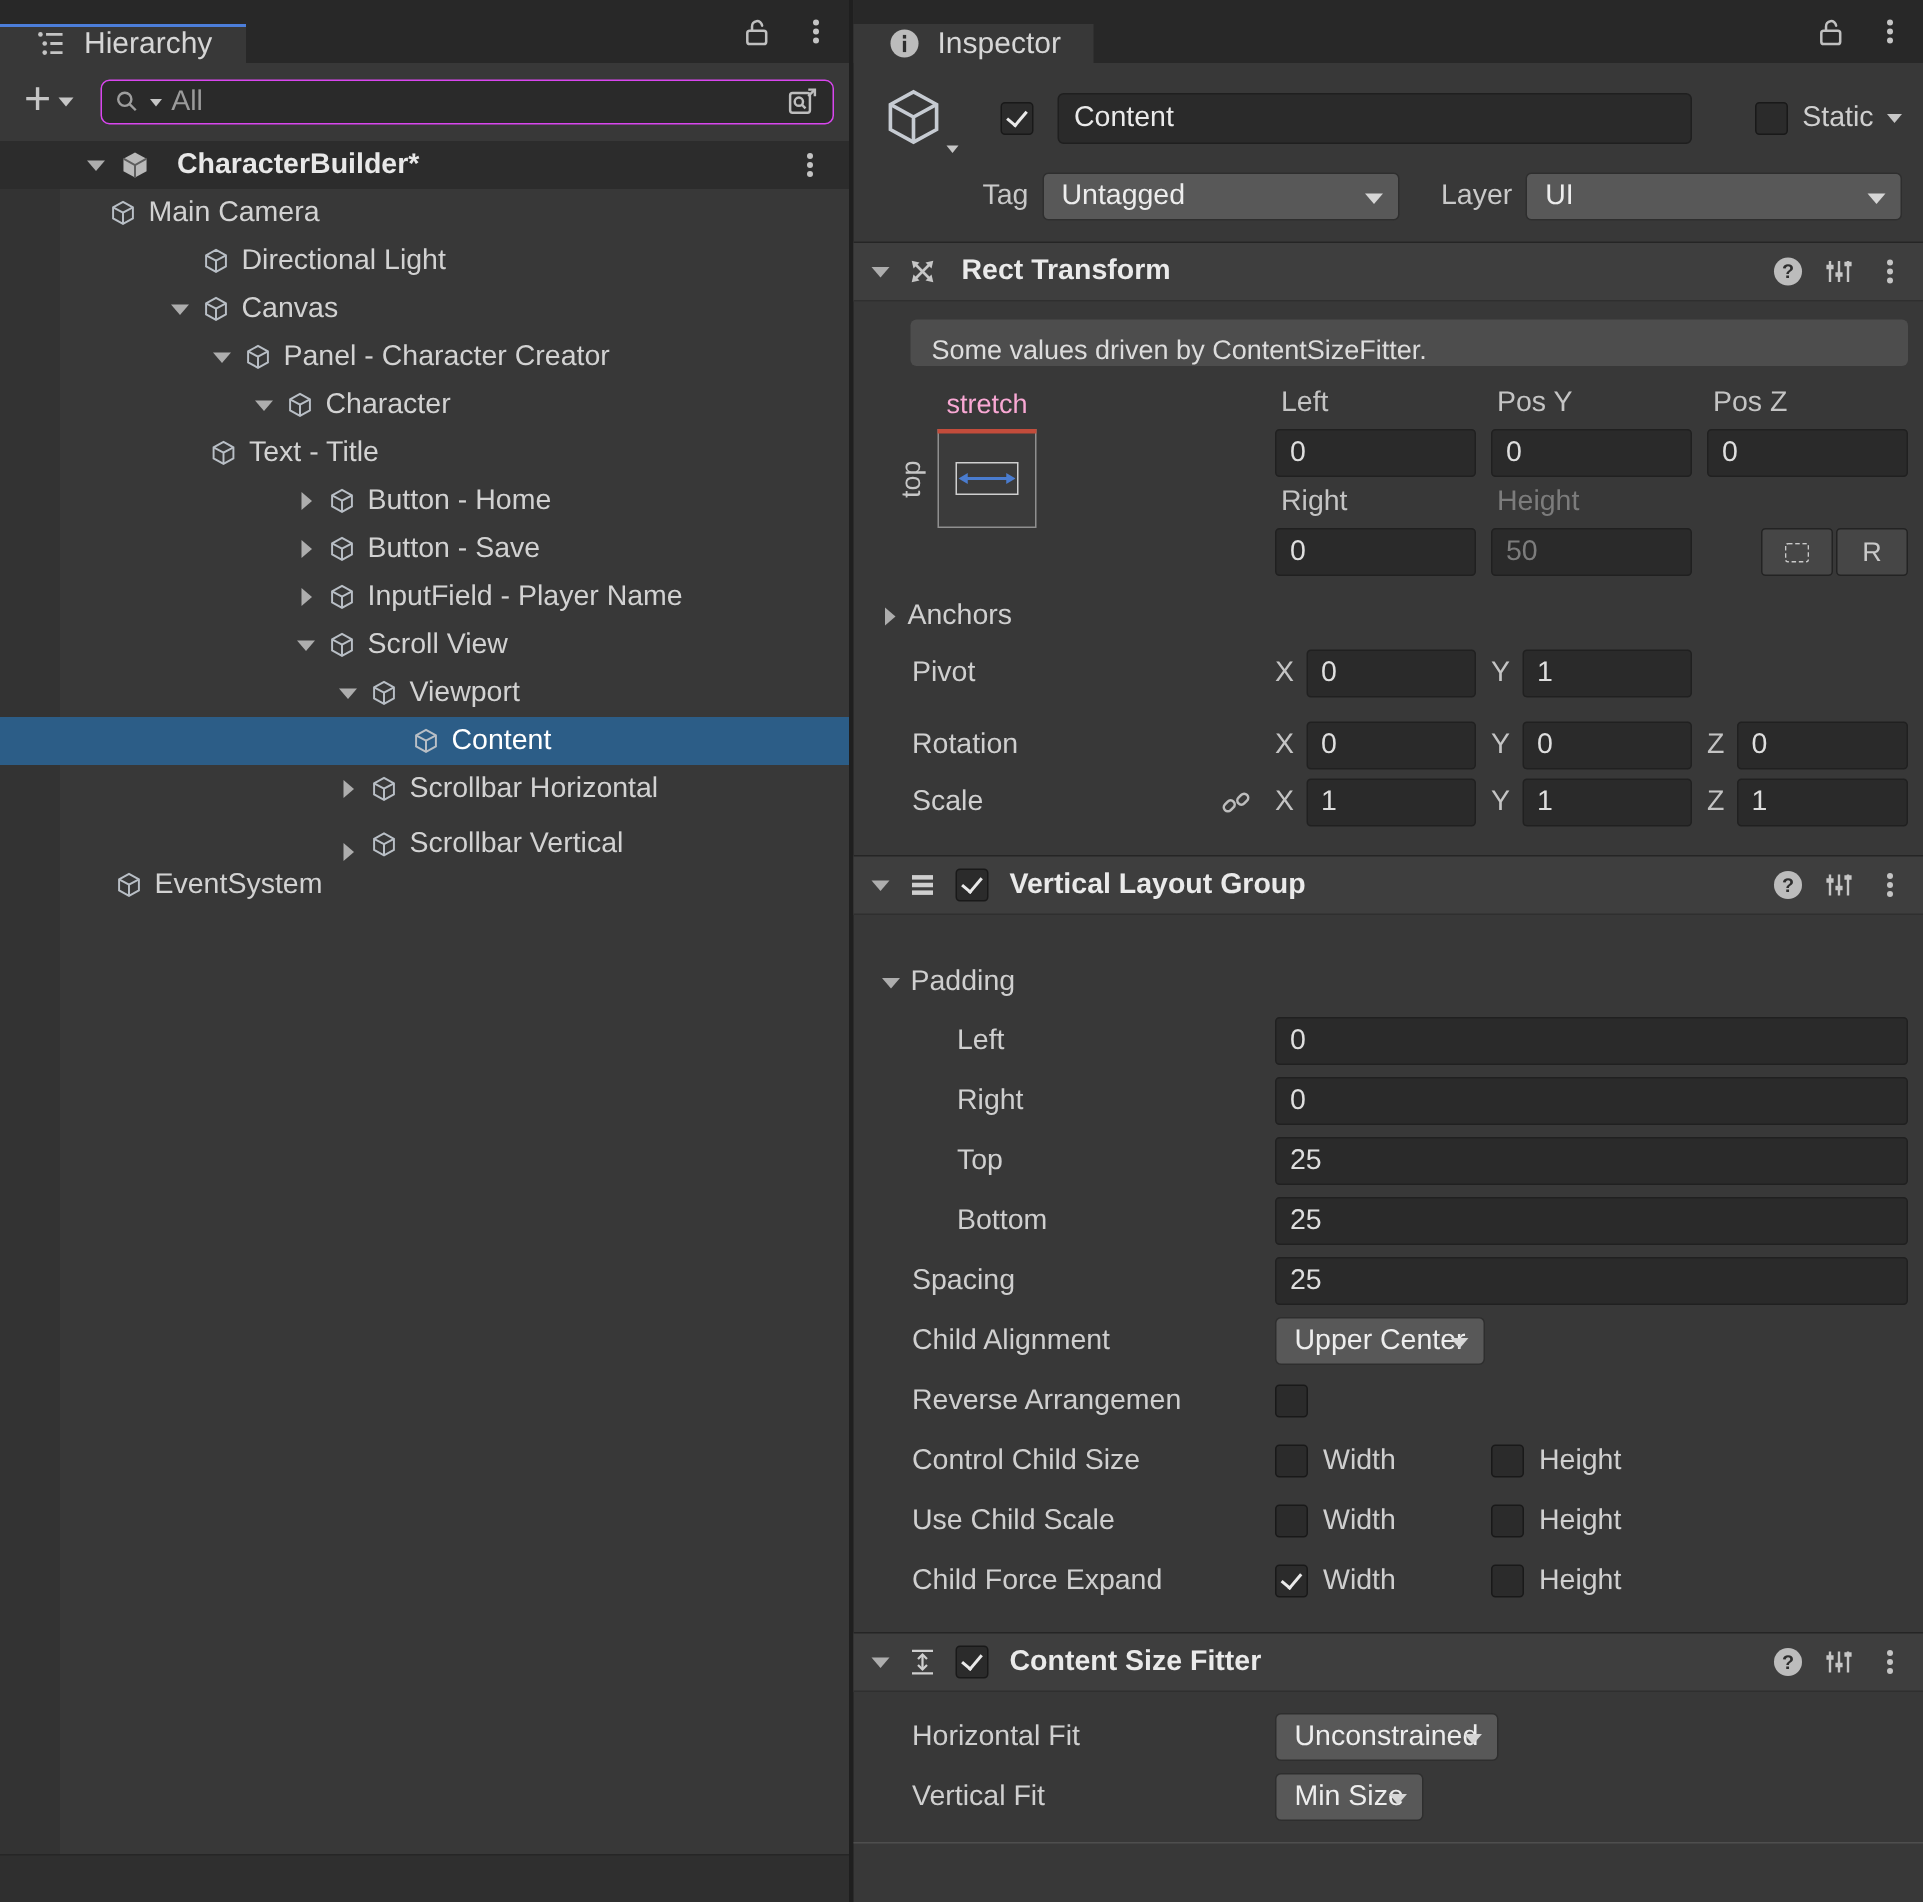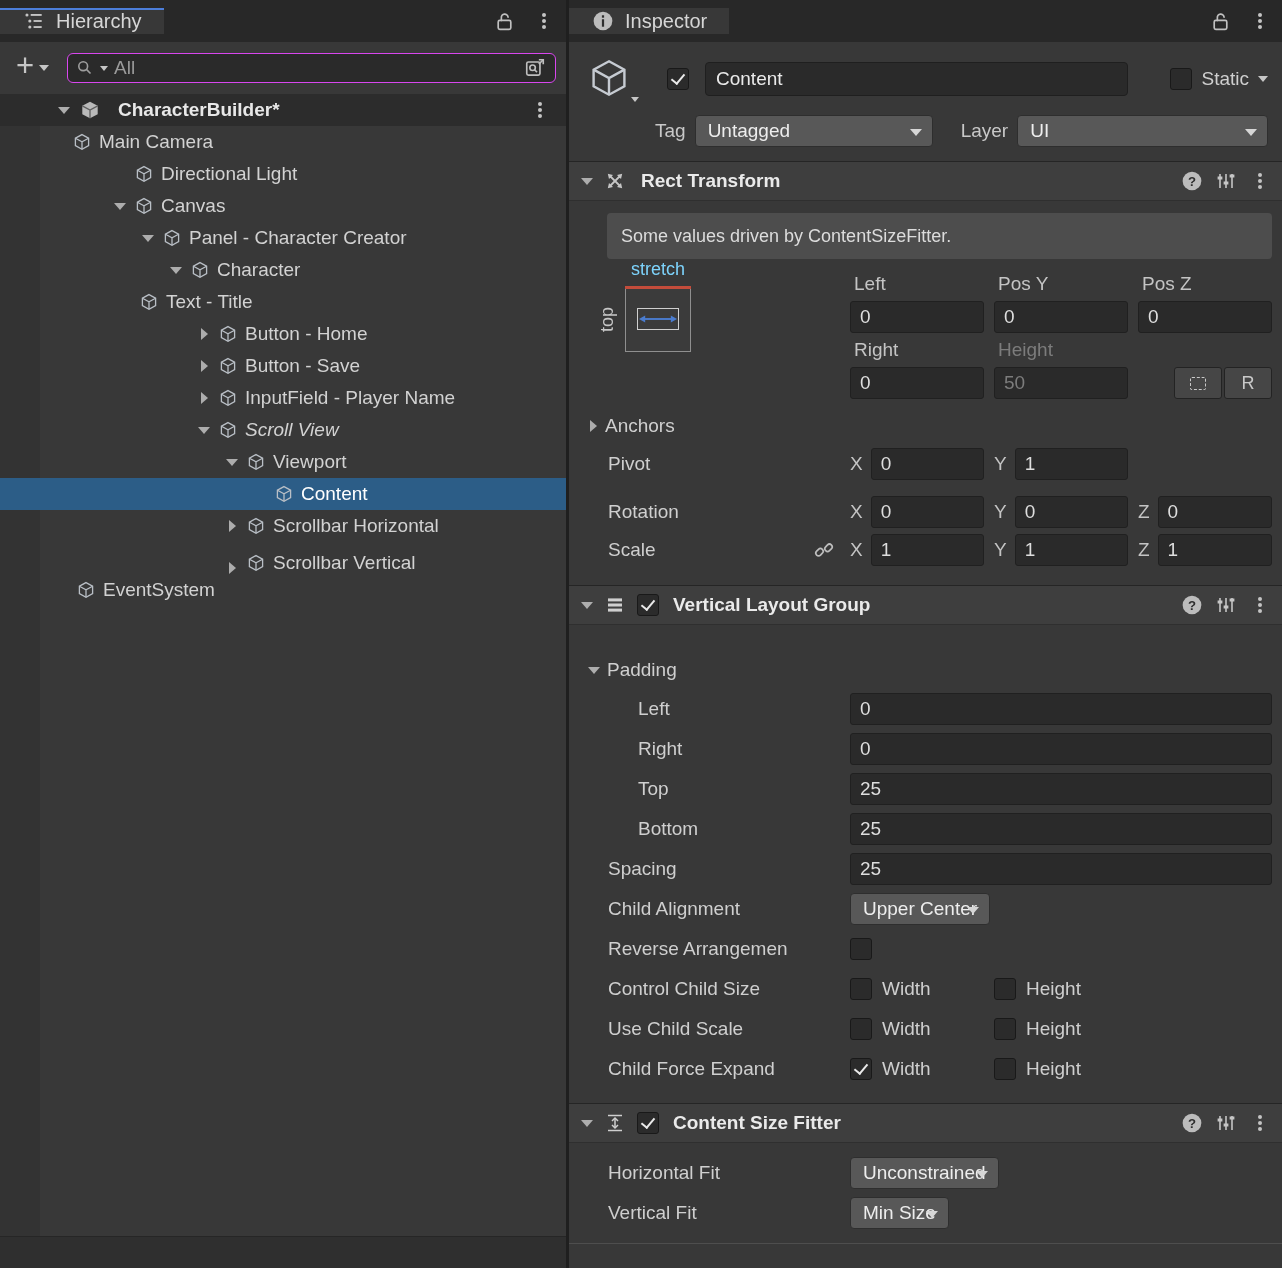--- a/index.html
+++ b/index.html
@@ -3,21 +3,21 @@
 <meta charset="utf-8">
 <style>
   *{box-sizing:border-box;margin:0;padding:0}
   html,body{width:1282px;height:1268px}
   body{background:#1f1f1f;font-family:"Liberation Sans",sans-serif;position:relative;overflow:hidden;color:#CFCFCF}
   .panel{position:absolute;top:0;height:1268px;background:#383838}
   .panel.hierarchy{left:0;width:566px}
   .panel.inspector{left:569px;width:713px}
 
   
-  .tabbar{height:42px;background:#282828;display:flex;align-items:center;position:relative}
+  .tabbar{height:42px;background:#282828;display:flex;align-items:flex-end;position:relative}
   .tab{display:flex;align-items:center;gap:10px;padding:0 22px;background:#383838;position:relative}
   .tab.focused::before{content:"";position:absolute;left:0;right:0;top:0;height:2px;background:#4C7EDA}
   .tab-label{font-size:20px;color:#D6D6D6}
   .tabbar-icons{position:absolute;right:10px;top:0;height:42px;display:flex;align-items:center;gap:16px}
   .iconbtn{display:flex;align-items:center;justify-content:center;width:24px;height:26px;cursor:pointer}
 
   
   .h-toolbar{height:52px;display:flex;align-items:center;padding:0 10px;gap:12px}
   .add-btn{display:flex;align-items:center;gap:5px;padding:0 6px;height:34px}
   .add-btn .plus{font-size:31px;color:#C6C6C6;line-height:1;margin-top:-5px}
@@ -58,32 +58,32 @@
   .dropdown{height:32px;background:#585858;border:1px solid #2E2E2E;border-radius:4px;display:flex;align-items:center;padding:0 12px;font-size:19px;color:#EDEDED;position:relative}
   .dropdown::after{content:"";position:absolute;right:10px;top:13px;width:0;height:0;border-left:6px solid transparent;border-right:6px solid transparent;border-top:7px solid #D6D6D6}
 
   
   .comp-header{height:40px;background:#3E3E3E;border-top:1px solid #252525;border-bottom:1px solid #2F2F2F;display:flex;align-items:center;padding:0 10px 0 12px;gap:10px}
   .comp-title{font-weight:bold;font-size:19px;color:#EAEAEA;margin-left:4px}
   .comp-header .spacer{flex:1}
   .comp-icon{width:24px;height:24px;display:flex;align-items:center;justify-content:center}
 
   .rect-body{position:relative;padding:12px 0 16px}
-  .helpbox{margin:0 10px 12px 38px;height:46px;background:#4D4D4D;border-radius:4px;display:flex;align-items:center;padding:0 14px;font-size:18px;color:#DCDCDC}
+  .helpbox{margin:0 10px 12px 38px;height:31px;background:#4D4D4D;border-radius:4px;display:flex;align-items:flex-end;padding:0 14px;font-size:18px;color:#DCDCDC}
   .rt-grid{margin-left:281px;margin-right:10px;display:grid;grid-template-columns:repeat(3,1fr);column-gap:10px;row-gap:4px}
   .col-label{height:26px;display:flex;align-items:flex-end;padding:0 0 2px 4px;font-size:19px;color:#C4C4C4}
   .field{height:32px;background:#2A2A2A;border:1px solid #202020;border-radius:3px;display:flex;align-items:center;padding:0 9px;font-size:19px;color:#DEDEDE}
   .field.wide{flex:1}
   .dim{color:#7C7C7C}
   .btn-cell{display:flex;justify-content:flex-end;align-items:center;gap:2px}
   .mini-btn{width:48px;height:32px;background:#464646;border:1px solid #232323;border-radius:3px;display:flex;align-items:center;justify-content:center;font-size:18px;color:#C9C9C9}
   .blueprint{width:16px;height:13px;border:1.5px dashed #C9C9C9;border-radius:2px}
 
   .anchor-widget{position:absolute;left:22px;top:58px;width:120px}
-  .anchor-stretch{margin-left:34px;font-size:18px;color:#7dd3fc;width:66px;text-align:center}
+  .anchor-stretch{margin-left:34px;font-size:18px;color:#f9a8d4;width:66px;text-align:center}
   .anchor-flex{display:flex;align-items:center;margin-top:6px}
   .anchor-side{width:34px;display:flex;justify-content:center}
   .anchor-side span{transform:rotate(-90deg);font-size:18px;color:#C6C6C6;display:block}
   .anchor-box{width:66px;height:66px;border:1px solid #8F8F8F;background:#3B3B3B;position:relative}
   .anchor-top{position:absolute;top:-1px;left:-1px;right:-1px;height:3px;background:#C34C3B}
   .anchor-inner{position:absolute;left:11px;right:11px;top:21px;bottom:21px;border:1px solid #CFCFCF;display:flex;align-items:center;justify-content:center}
 
   .anchors-row{display:flex;align-items:center;gap:8px;padding-left:21px;height:38px;margin-top:8px}
   .flabel{font-size:19px;color:#CFCFCF}
   .prow{display:flex;align-items:center;min-height:38px;padding:0 10px 0 39px}
@@ -286,21 +286,21 @@
           <span class="tri-right"></span>
         </span>
         <span class="h-icon">
           <svg width="20" height="20" viewBox="0 0 20 20" fill="none">
             <path d="M10 2.6 L16.6 6.2 V13.6 L10 17.2 L3.4 13.6 V6.2 Z" stroke="#B9BFC6" stroke-width="1.3"></path>
             <path d="M3.4 6.2 L10 9.8 L16.6 6.2 M10 9.8 V17.2" stroke="#B9BFC6" stroke-width="1.3"></path>
           </svg>
         </span>
         <span class="h-label">InputField - Player Name</span>
       </div>
-      <div class="h-row" style="padding-left: 191px; font-style: italic;">
+      <div class="h-row" style="padding-left: 191px;">
         <span class="h-arrow">
           <span class="tri-down"></span>
         </span>
         <span class="h-icon">
           <svg width="20" height="20" viewBox="0 0 20 20" fill="none">
             <path d="M10 2.6 L16.6 6.2 V13.6 L10 17.2 L3.4 13.6 V6.2 Z" stroke="#B9BFC6" stroke-width="1.3"></path>
             <path d="M3.4 6.2 L10 9.8 L16.6 6.2 M10 9.8 V17.2" stroke="#B9BFC6" stroke-width="1.3"></path>
           </svg>
         </span>
         <span class="h-label">Scroll View</span>

